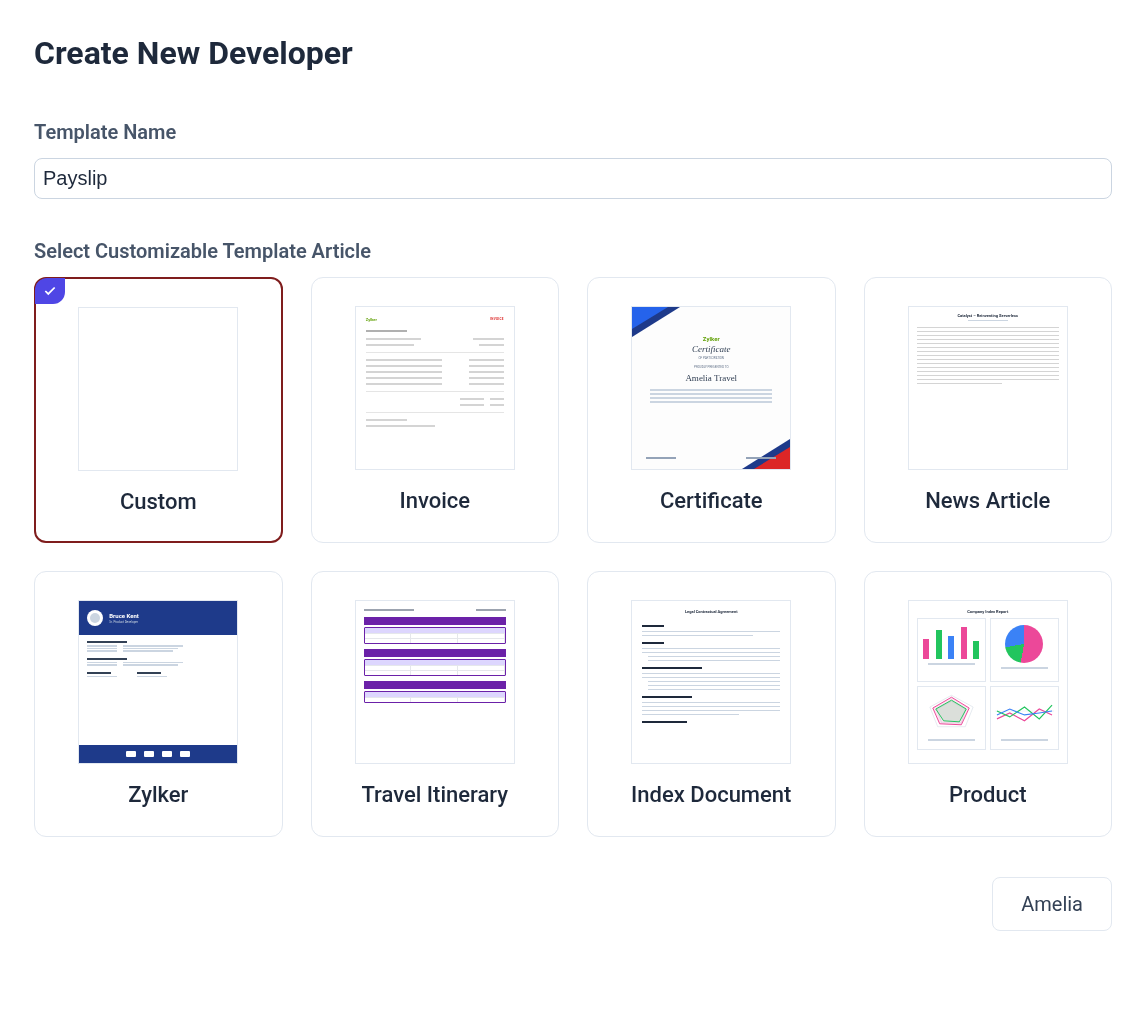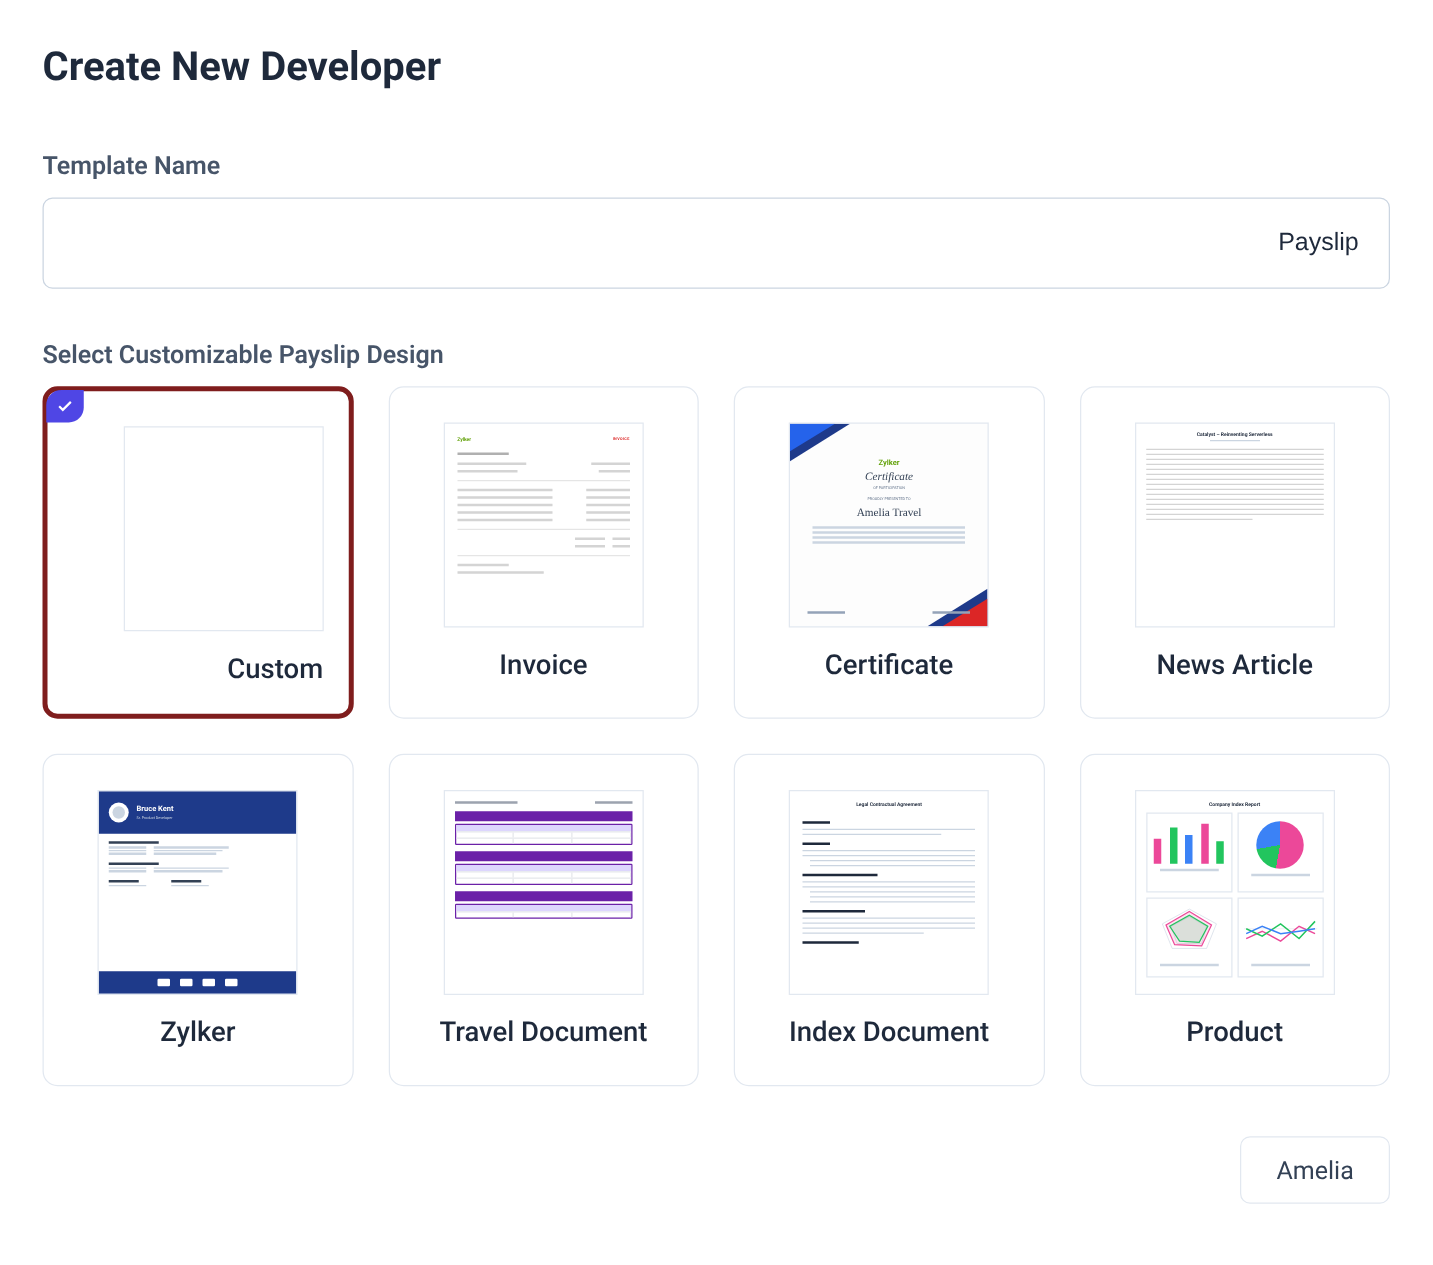--- a/index.html
+++ b/index.html
@@ -24,48 +24,46 @@
   font-size: 20px;
   font-weight: 600;
   color: #475569;
   margin-bottom: 14px;
   display: block;
 }
 .text-input {
   width: 100%;
   border: 1px solid #cbd5e1;
   border-radius: 8px;
-  padding: 24px;
+  padding: 8px;
   font-size: 20px;
   color: #1e293b;
   outline: none;
   margin-bottom: 40px;
-  text-align: right;
 }
 .template-grid {
   display: grid;
   grid-template-columns: repeat(4, 1fr);
   gap: 28px;
   margin-bottom: 40px;
 }
 .template-card {
   position: relative;
   border: 1px solid #e2e8f0;
   border-radius: 12px;
   padding: 28px 20px 22px 20px;
   display: flex;
   flex-direction: column;
   align-items: center;
   cursor: pointer;
   background: #fff;
   height: 266px;
 }
 .template-card.selected {
-  border: 4px solid #7f1d1d;
-  align-items: flex-end;
+  border: 2px solid #7f1d1d;
 }
 .template-card .card-badge {
   position: absolute;
   top: -1px;
   left: -1px;
   width: 30px;
   height: 26px;
   background: #4f46e5;
   border-top-left-radius: 12px;
   border-bottom-right-radius: 12px;
@@ -203,21 +201,21 @@
 </head>
 <body>
 
 
 
 <h1 class="page-title">Create New Developer</h1>
 
 <label class="field-label">Template Name</label>
 <input type="text" class="text-input" value="Payslip" style="">
 
-<label class="field-label">Select Customizable Payslip Design</label>
+<label class="field-label">Select Customizable Template Article</label>
 
 <div class="template-grid">
 
   <div class="template-card selected">
     <div class="card-badge">
       <svg viewBox="0 0 24 24">
           <polyline points="4 12 9 17 20 6"></polyline>
         </svg>
     </div>
     <div class="thumb thumb-custom"></div>
@@ -430,21 +428,21 @@
       <div class="it-band"></div>
       <div class="it-block">
           <div class="it-block-head"></div>
           <div class="it-block-row">
             <div></div>
             <div></div>
             <div></div>
           </div>
         </div>
     </div>
-    <div class="card-label">Travel Document</div>
+    <div class="card-label">Travel Itinerary</div>
   </div>
 
   <div class="template-card">
     <div class="thumb thumb-legal">
       <div class="lg-title">Legal Contractual Agreement</div>
       <div class="lg-head"></div>
       <div class="lg-line"></div>
         <div class="lg-line" style="width:80%"></div>
       <div class="lg-head"></div>
       <div class="lg-line"></div>

